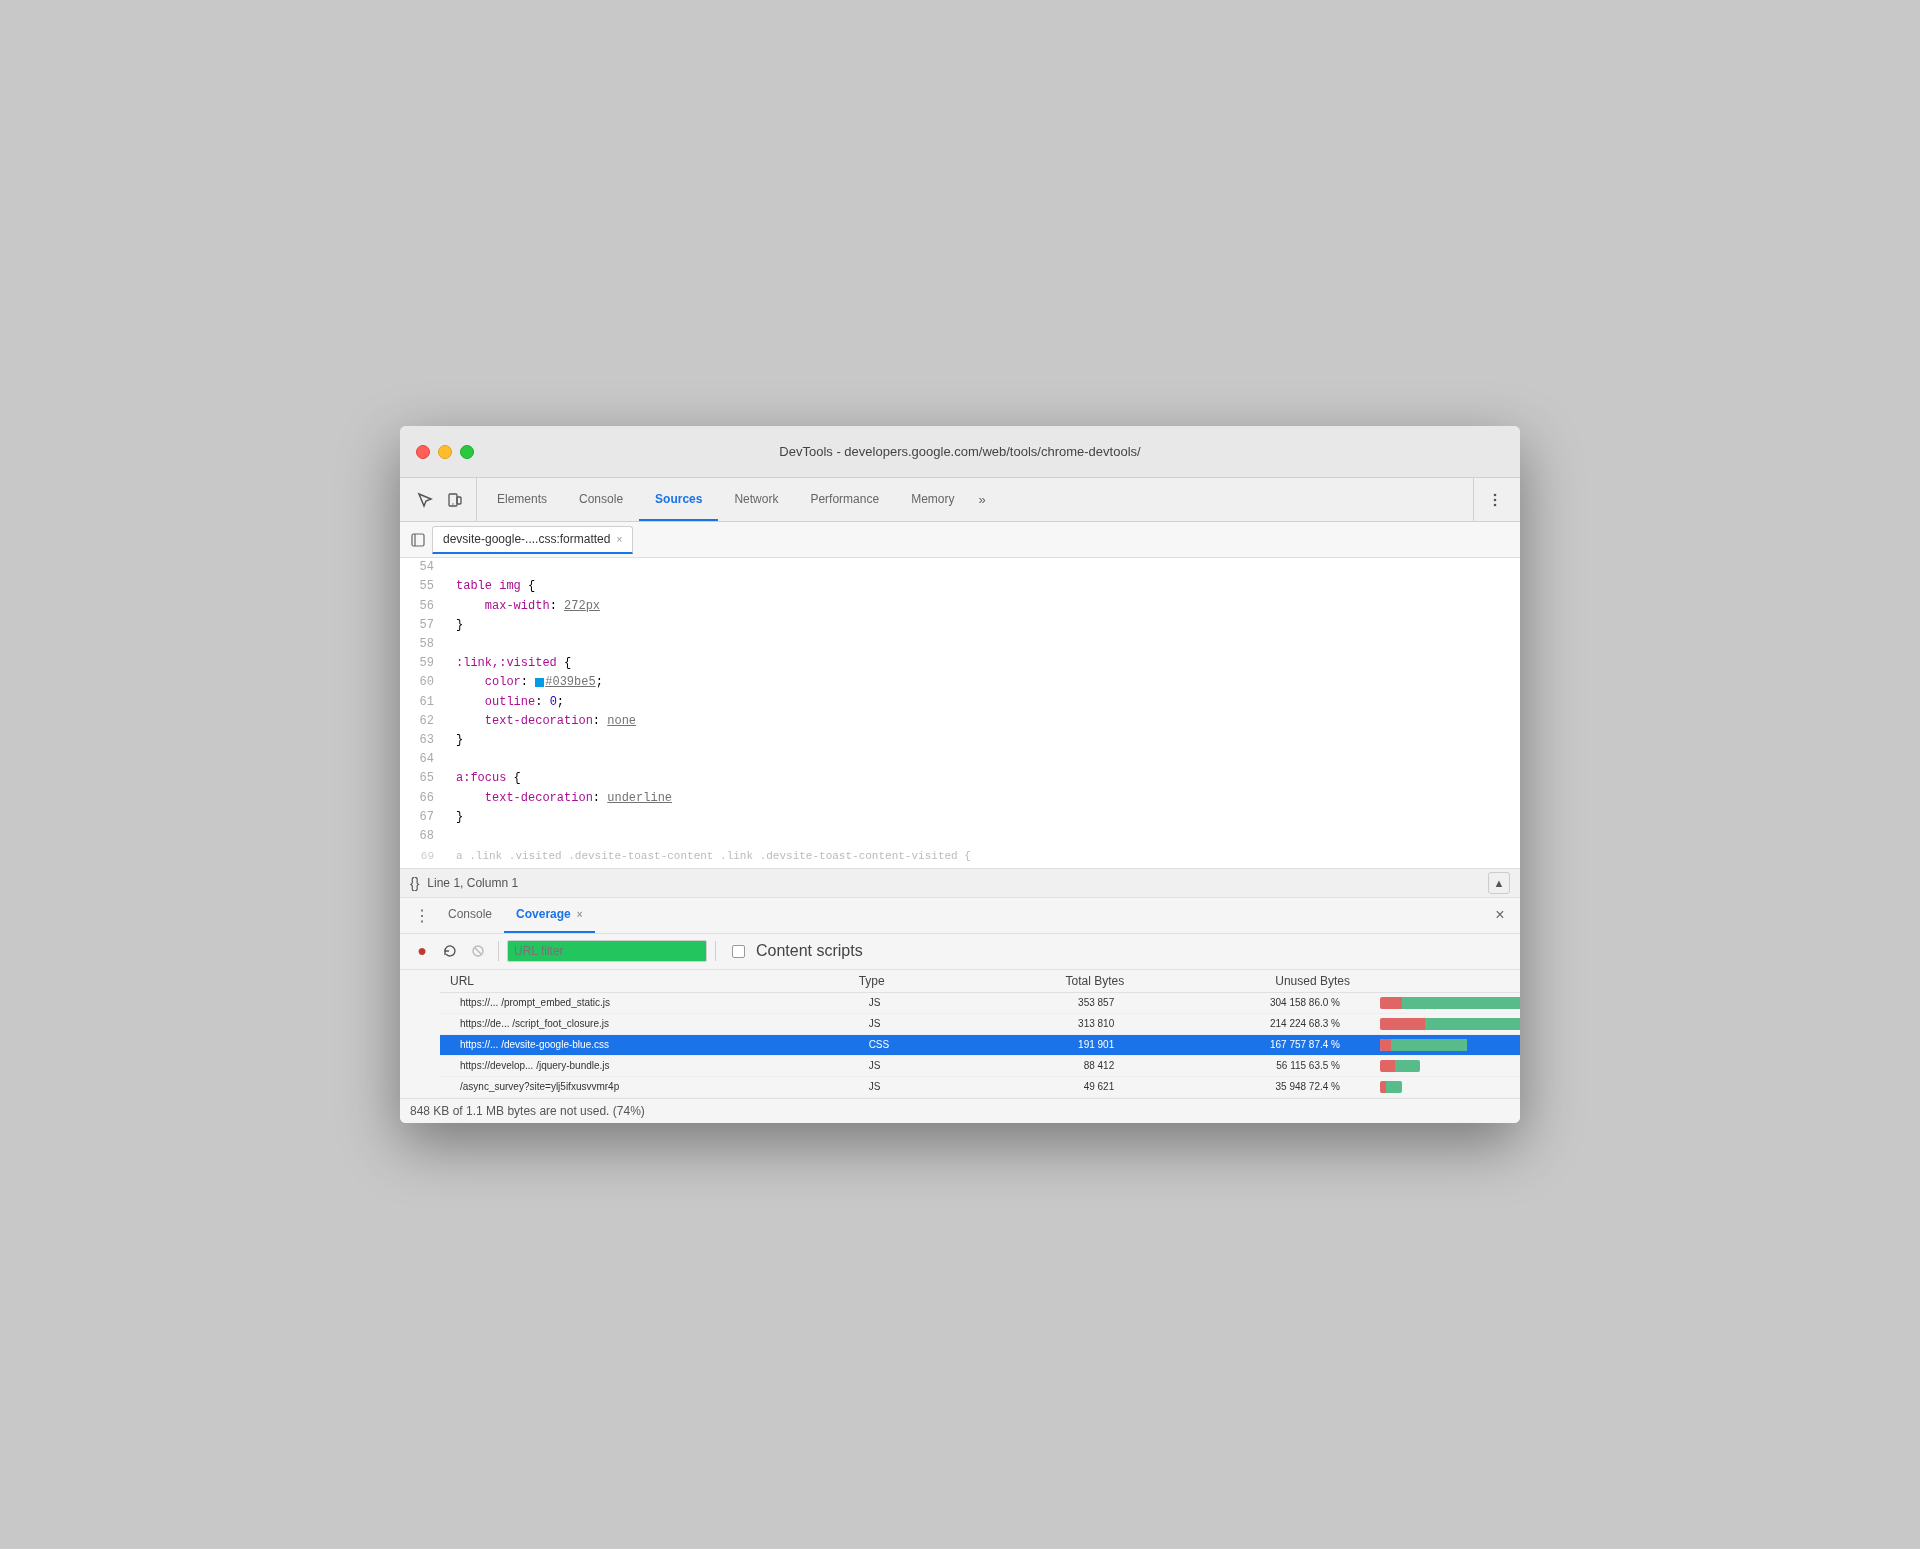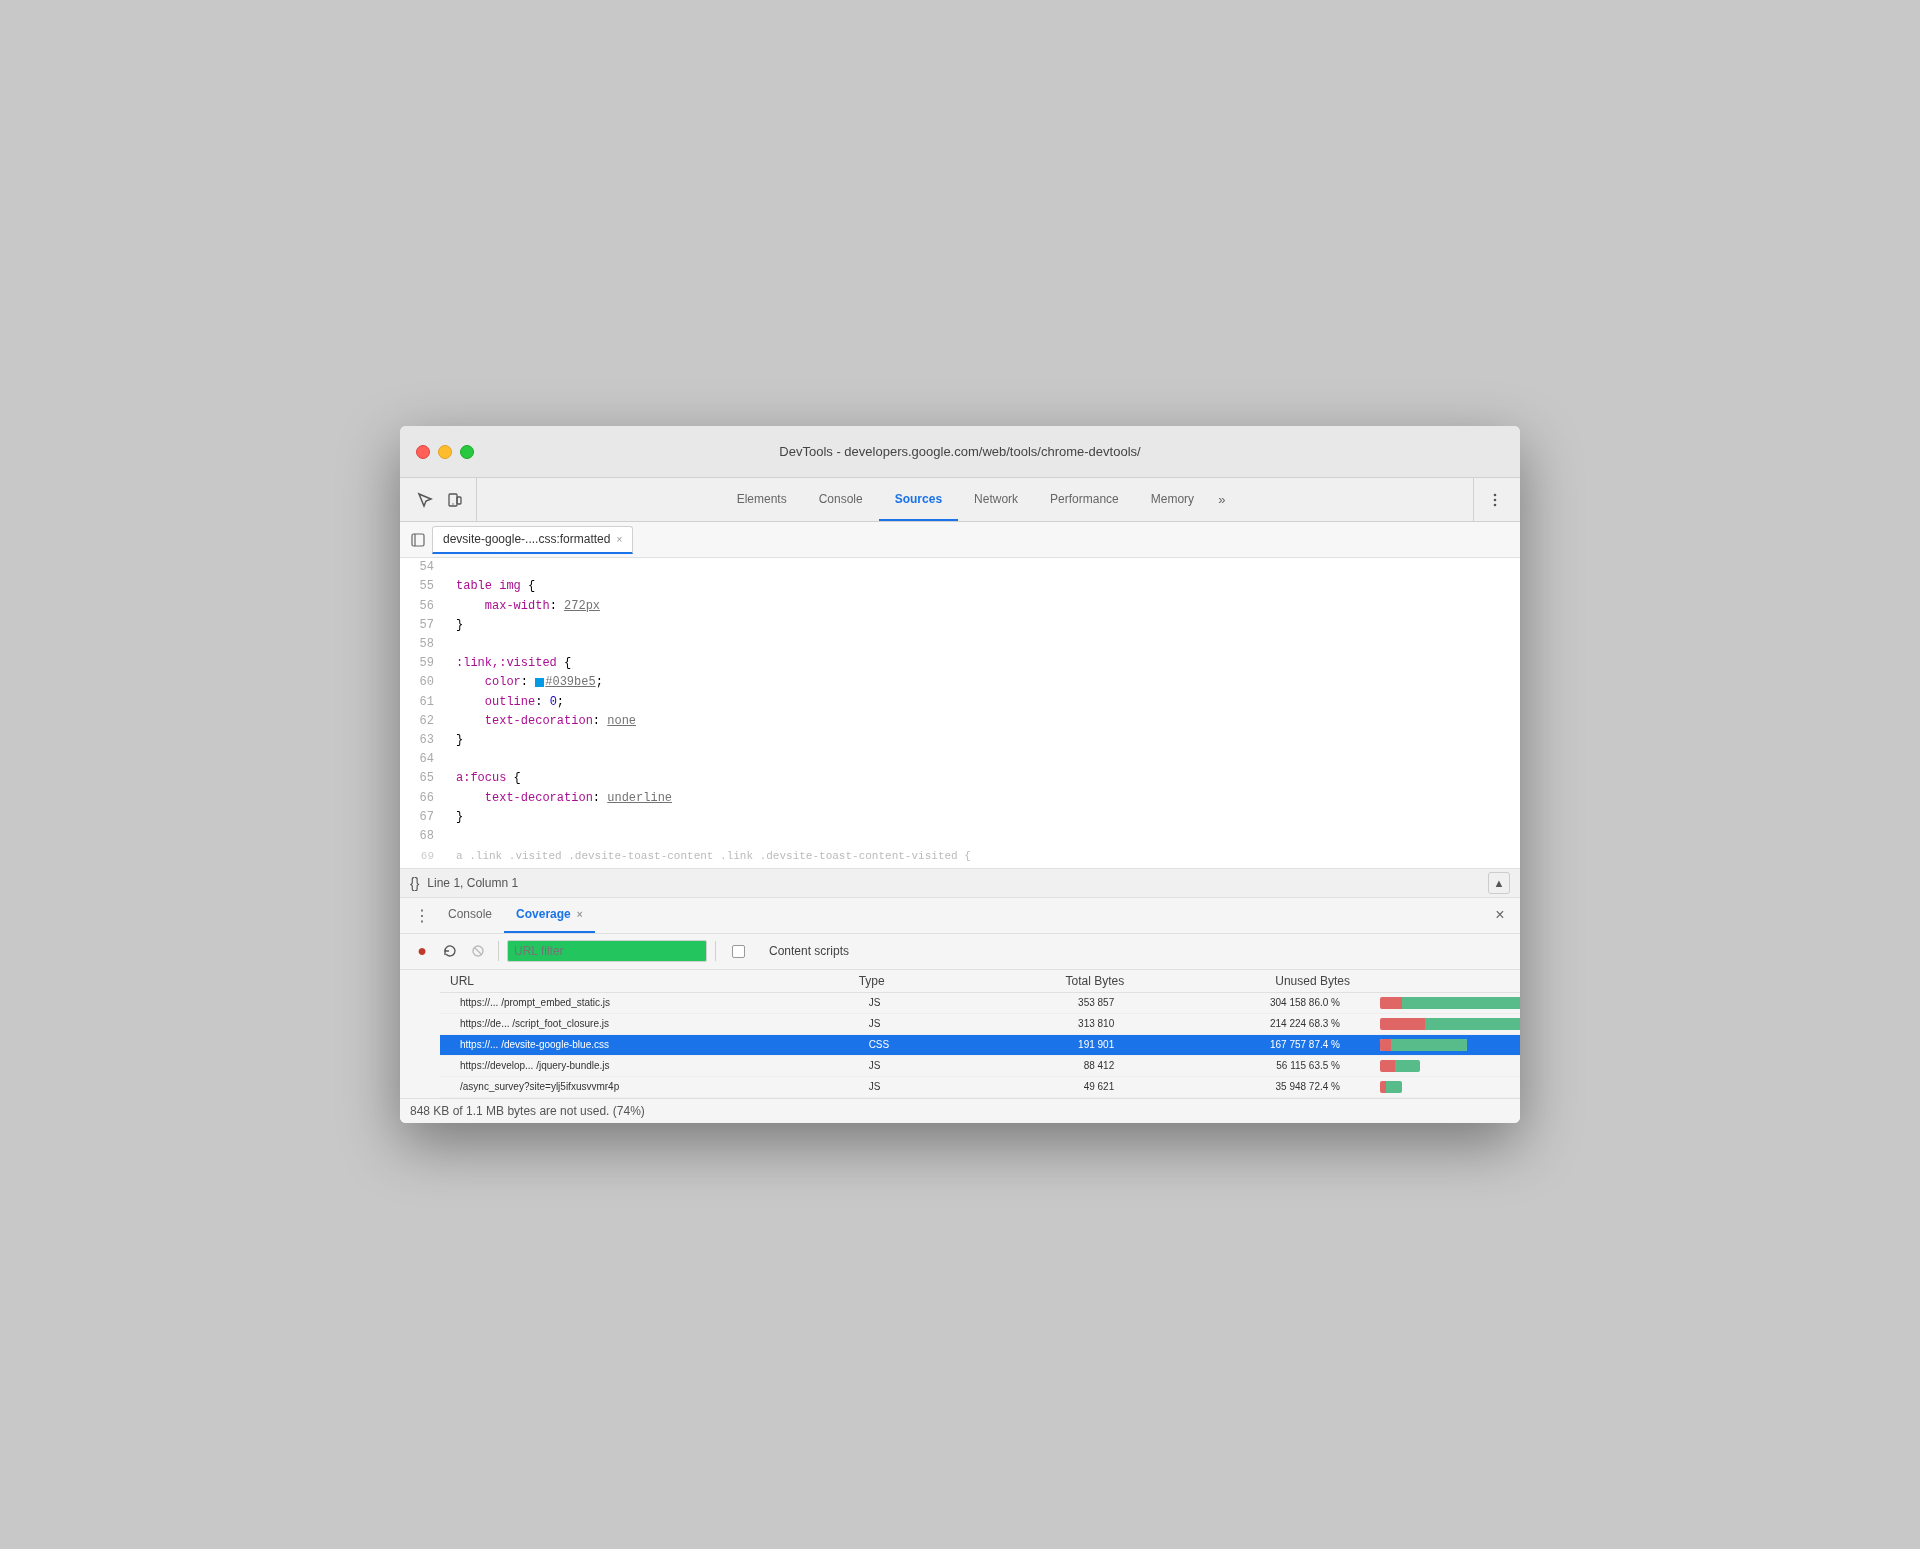--- a/index.html
+++ b/index.html
@@ -74,21 +74,20 @@
       justify-content: center;
       cursor: pointer;
       border-radius: 3px;
       color: #555;
       font-size: 14px;
     }
     .tabs-list {
       display: flex;
       align-items: stretch;
       flex: 1;
-      justify-content: center;
     }
     .tab-item {
       padding: 0 16px;
       display: flex;
       align-items: center;
       font-size: 12px;
       color: #666;
       cursor: pointer;
       border-bottom: 2px solid transparent;
       white-space: nowrap;
@@ -297,22 +296,22 @@
       border-radius: 2px;
       padding: 0 6px;
       font-size: 12px;
       color: #444;
       background: #22c55e;
       width: 200px;
     }
     .content-scripts-label {
       display: flex;
       align-items: center;
-      gap: 24px;
-      font-size: 12px;
+      gap: 11px;
+      font-size: 16px;
       color: #444;
       margin-left: 8px;
     }
     .checkbox {
       width: 13px;
       height: 13px;
       border: 1px solid #999;
       border-radius: 2px;
       background: #fff;
     }

